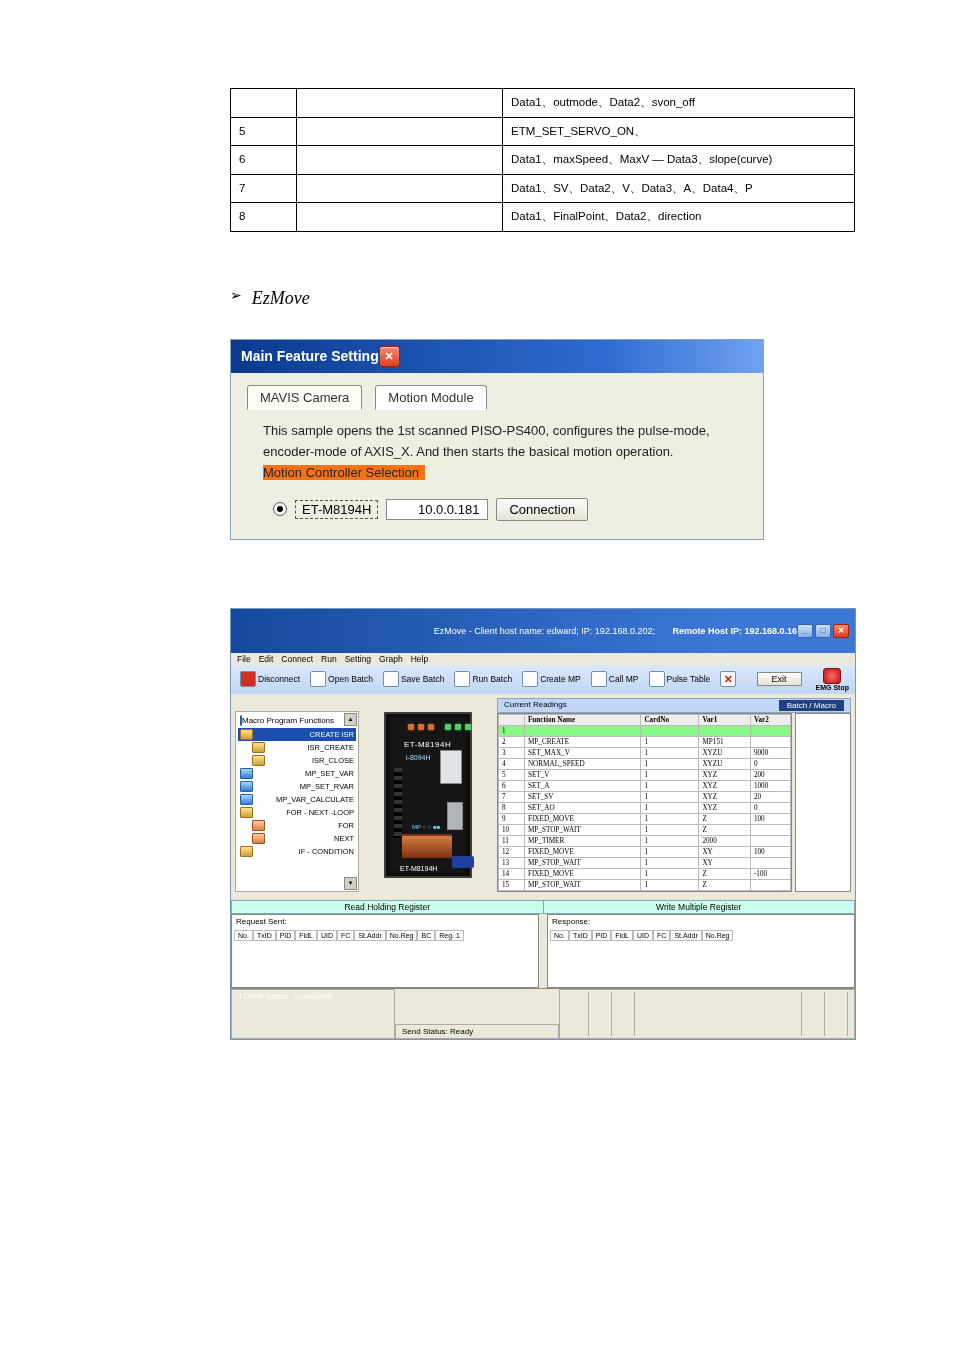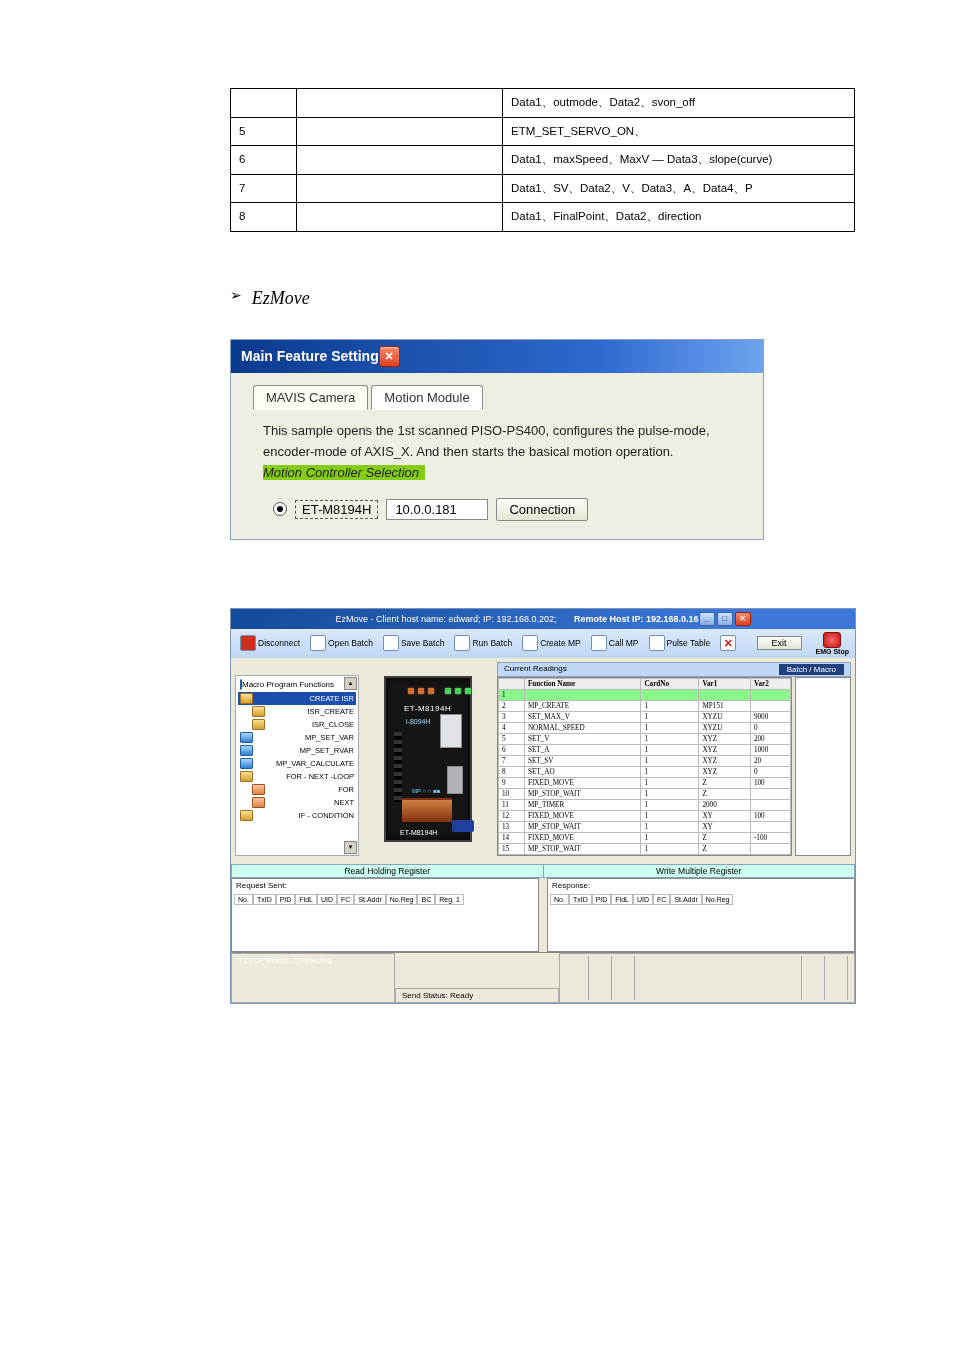--- a/index.html
+++ b/index.html
@@ -85,23 +85,23 @@
     font-size: 11px;
     font-weight: bold;
     box-shadow: inset 0 1px 1px rgba(255,255,255,0.6);
   }
   .dlg-body {
     background: #efeee2;
     padding: 12px 14px 18px 14px;
   }
   .tabs {
     display: flex;
-    gap: 4px;
+    gap: 14px;
     margin-bottom: 12px;
-    margin-left: 8px;
+    margin-left: 2px;
   }
   .tab {
     border: 1px solid #8a8a8a;
     border-bottom: 1px solid #fff;
     background: #fdfcf5;
     padding: 4px 12px;
     font-size: 13px;
     color: #333;
     border-radius: 3px 3px 0 0;
     margin-right: -1px;
@@ -118,24 +118,23 @@
     margin: 4px 4px 4px 18px;
   }
   .fieldset-label {
     font-size: 13px;
     color: #222;
     margin-left: 18px;
     margin-top: 4px;
     position: relative;
   }
   .fieldset-label span {
-    background:#84cc16;
+    background:#f97316;
     position: relative;
     padding-right: 6px;
-    font-style: italic;
   }
   .dlg-controls {
     margin-top: 18px;
     display: flex;
     align-items: center;
     gap: 8px;
     margin-left: 28px;
   }
   .radio-dot {
     width: 12px; height: 12px;
@@ -157,20 +156,21 @@
     padding: 1px 6px;
     font-size: 13px;
     background:#efeee2;
   }
   .ip-input {
     border:1px solid #888;
     background:#fff;
     padding: 2px 8px;
     font-size:13px;
     width: 84px;
+    text-align: right;
   }
   .btn {
     background: linear-gradient(#fdfdfb, #e5e4d4);
     border: 1px solid #888;
     padding: 3px 12px;
     font-size:13px;
     border-radius:2px;
   }
 
   
@@ -178,24 +178,24 @@
     width: 624px;
     margin-top: 68px;
     border: 1px solid #7a94c0;
     font-family: Tahoma, sans-serif;
     background: #ece8da;
   }
   .app-title {
     background: linear-gradient(to right, #144a9b, #3d78d8 80%);
     color: #fff;
     font-size: 9px;
-    padding: 3px 6px;
+    padding: 15px 6px;
     display:flex;
     align-items:center;
-    justify-content:center;
+    justify-content:flex-end;
     white-space: nowrap;
   }
   .w-btns { display:flex; gap:2px; }
   .w-btn {
     width:14px; height:12px;
     background: linear-gradient(#cde1fb,#87aee6);
     border:1px solid #3a63a3;
     border-radius:2px;
     display:flex;align-items:center;justify-content:center;
     font-size:8px;color:#2a3f66;font-weight:bold;
@@ -487,20 +487,29 @@
         &nbsp;&nbsp;&nbsp;&nbsp;&nbsp;
         <b>Remote Host IP: 192.168.0.16</b>
       </span>
       <span class="w-btns">
         <span class="w-btn">_</span>
         <span class="w-btn">□</span>
         <span class="w-btn red">✕</span>
       </span>
     </div>
 
+    <div class="app-menu">
+      <span>File</span>
+      <span>Edit</span>
+      <span>Connect</span>
+      <span>Run</span>
+      <span>Setting</span>
+      <span>Graph</span>
+      <span>Help</span>
+    </div>
 
     <div class="app-tb">
       <span class="tb-item">
           <span class="tb-icon stop"></span>
           <span>Disconnect</span>
         </span>
       <span class="tb-item">
           <span class="tb-icon"></span>
           <span>Open Batch</span>
         </span>

